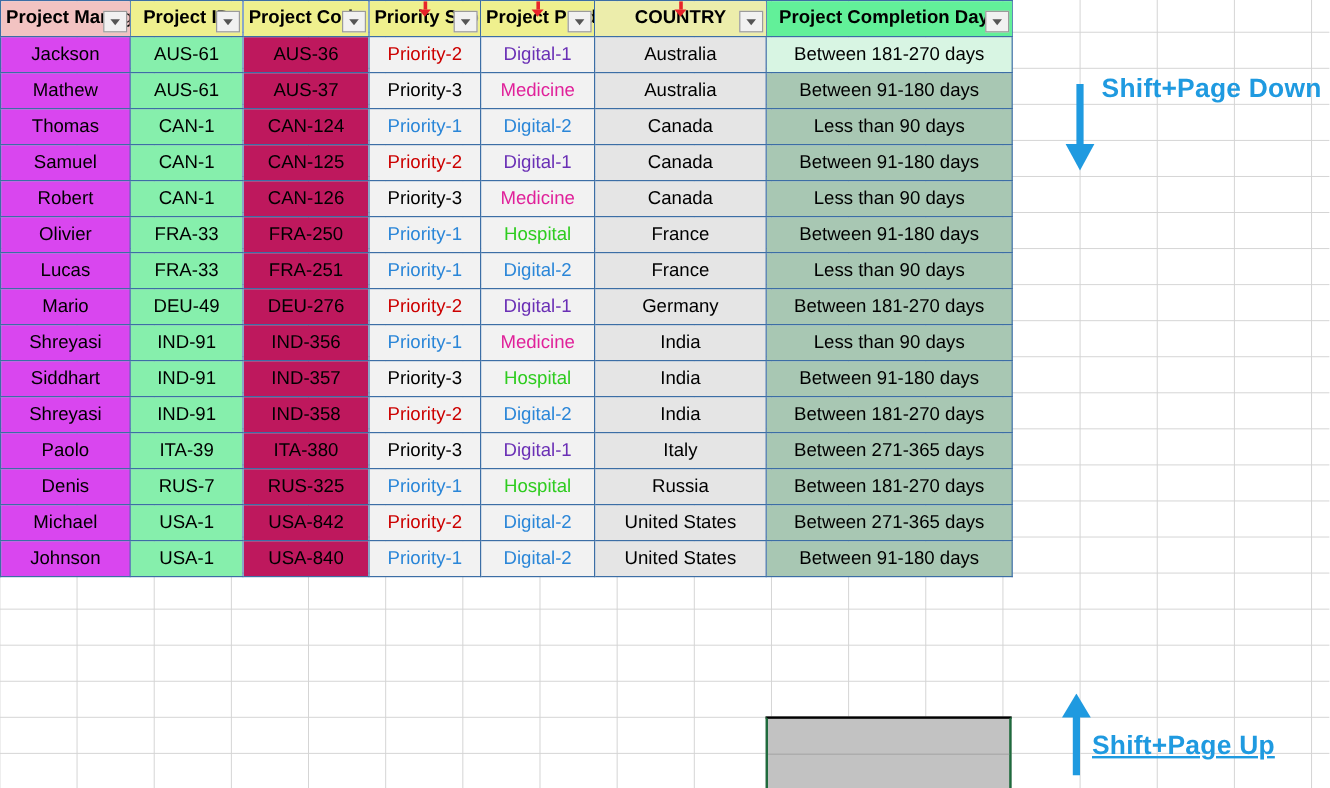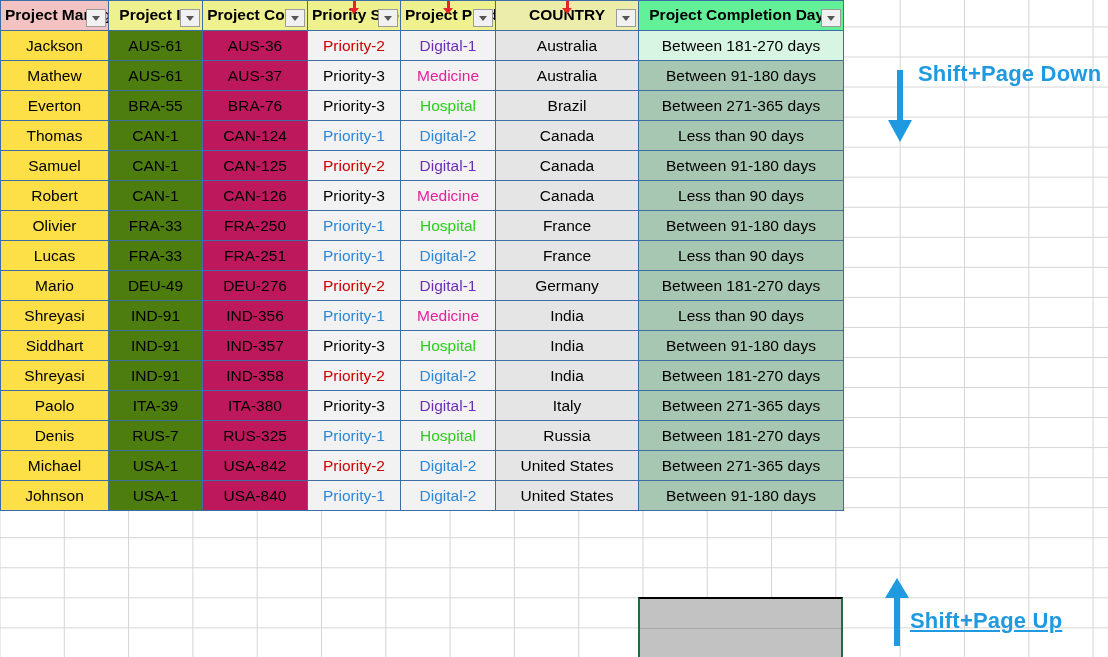--- a/index.html
+++ b/index.html
@@ -112,22 +112,22 @@
   .redarrow .head {
     display: block;
     width: 0; height: 0;
     margin: 0 auto;
     border-left: 5px solid transparent;
     border-right: 5px solid transparent;
     border-top: 6px solid #e8242a;
   }
 
   
-  td.c-manager  { background: #fde047; }
-  td.c-id       { background: #4d7c0f; margin-left: 40px; }
+  td.c-manager  { background: #d946ef; }
+  td.c-id       { background: #86efac; margin-left: 40px; }
   td.c-code     { background: #be185d; }
   td.c-priority { background: #f2f2f2; }
   td.c-product  { background: #f2f2f2; }
   td.c-country  { background: #e5e5e5; }
   td.c-days     {
     background: #a8c7b3;
     font-size: 14.5px;
     border-left: 2px solid #1f6b3d;
     border-right: 2px solid #1f6b3d;
   }
@@ -220,29 +220,20 @@
           <tr>
             <td class="c-manager">Mathew</td>
             <td class="c-id">AUS-61</td>
             <td class="c-code">AUS-37</td>
             <td class="c-priority" style="color: rgb(0, 0, 0);">Priority-3</td>
             <td class="c-product" style="color: rgb(224, 33, 154);">Medicine</td>
             <td class="c-country">Australia</td>
             <td class="c-days">Between 91-180 days</td>
           </tr>
           <tr>
-            <td class="c-manager">Everton</td>
-            <td class="c-id">BRA-55</td>
-            <td class="c-code">BRA-76</td>
-            <td class="c-priority" style="color: rgb(0, 0, 0);">Priority-3</td>
-            <td class="c-product" style="color: rgb(46, 204, 31);">Hospital</td>
-            <td class="c-country">Brazil</td>
-            <td class="c-days">Between 271-365 days</td>
-          </tr>
-          <tr>
             <td class="c-manager">Thomas</td>
             <td class="c-id">CAN-1</td>
             <td class="c-code">CAN-124</td>
             <td class="c-priority" style="color: rgb(42, 134, 216);">Priority-1</td>
             <td class="c-product" style="color: rgb(42, 134, 216);">Digital-2</td>
             <td class="c-country">Canada</td>
             <td class="c-days">Less than 90 days</td>
           </tr>
           <tr>
             <td class="c-manager">Samuel</td>

